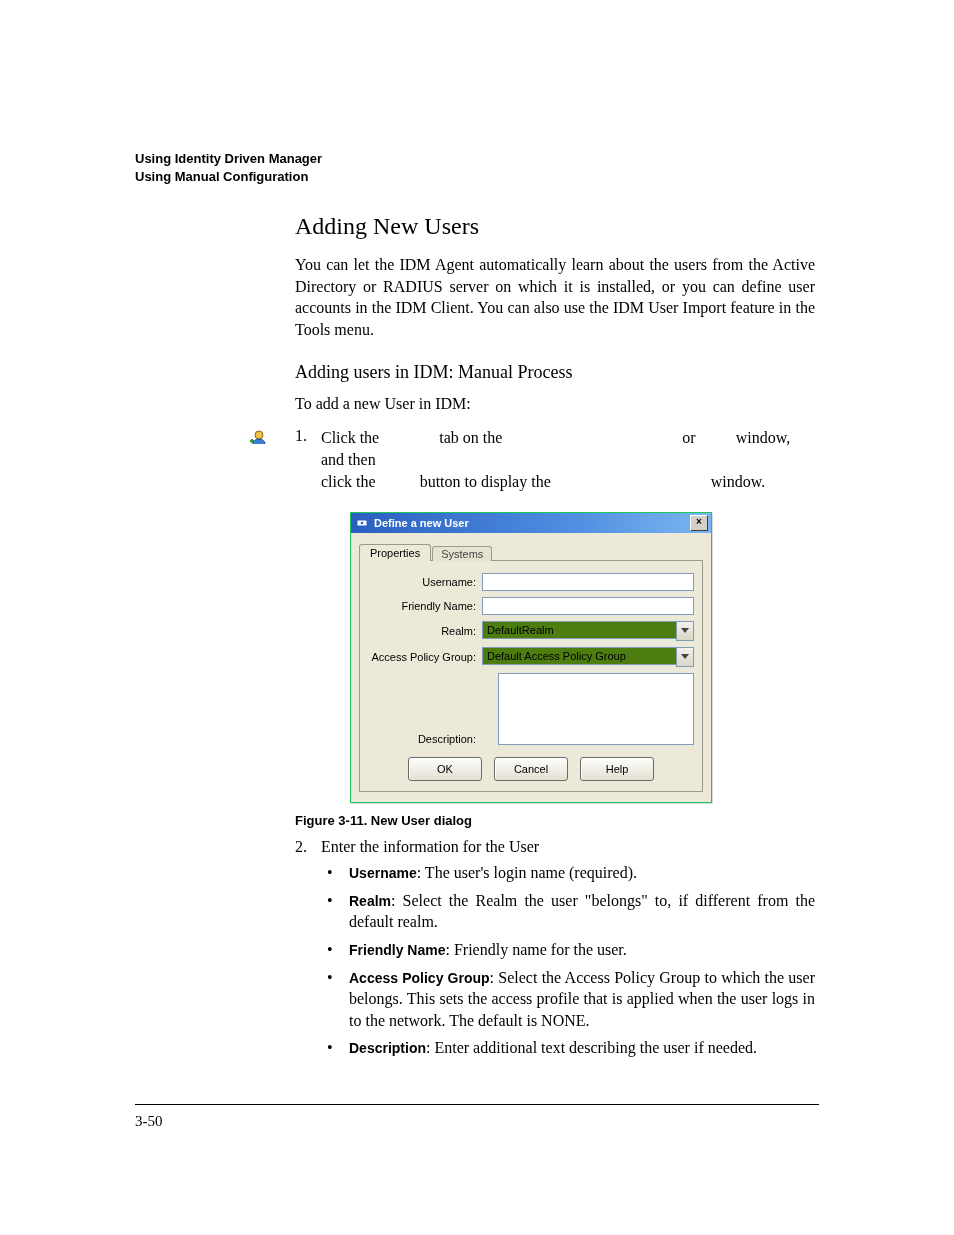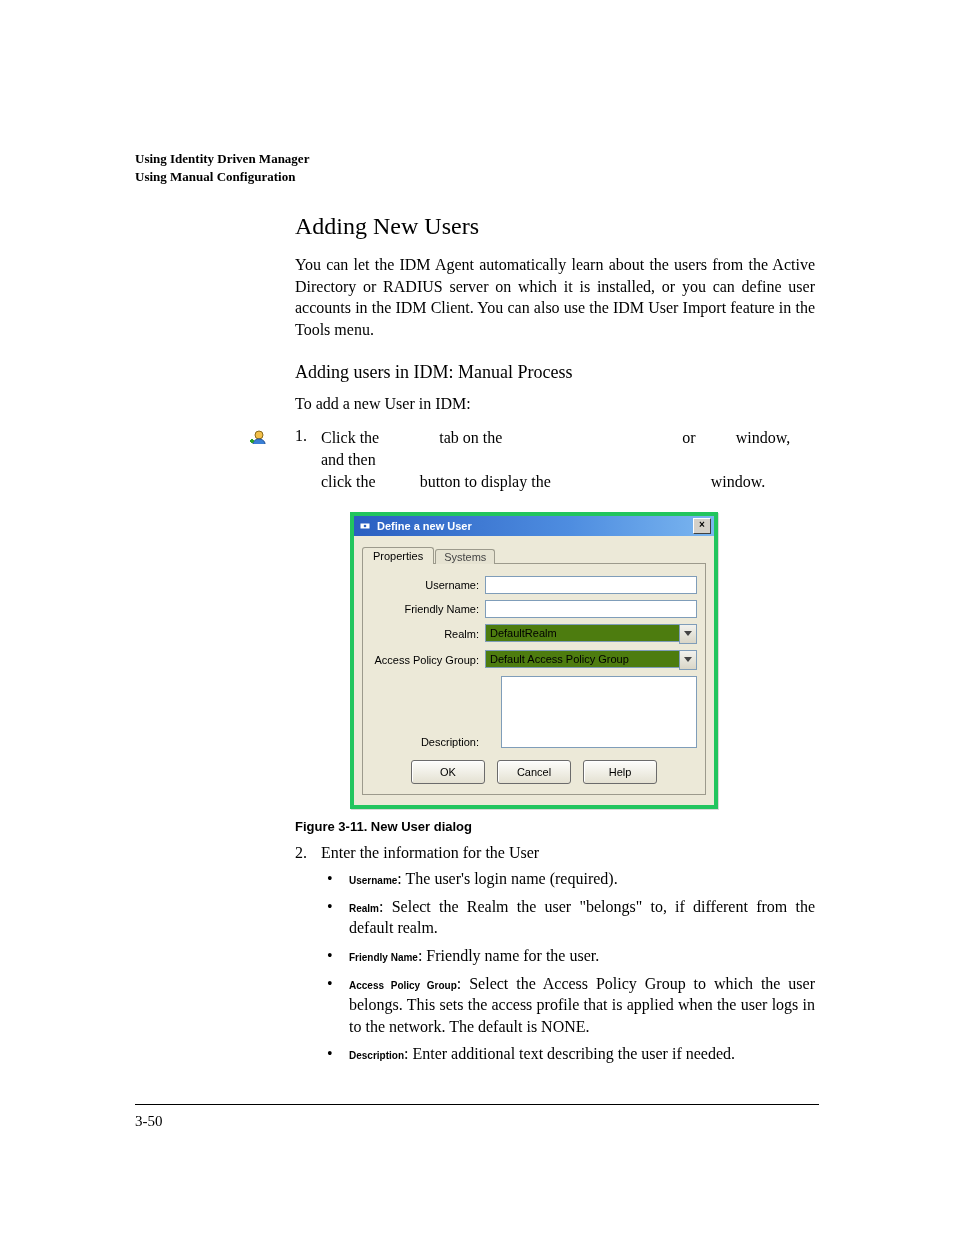--- a/index.html
+++ b/index.html
@@ -11,21 +11,21 @@
     color: #000;
   }
   .page {
     position: relative;
     width: 954px;
     height: 1235px;
     box-sizing: border-box;
     padding: 150px 135px 0 135px;
   }
   .header-block {
-    font-family: Liberation Serif, serif;
+    font-family: Liberation Sans, sans-serif;
     font-weight: bold;
     font-size: 13px;
     line-height: 1.35;
     margin-bottom: 28px;
   }
   .body-col {
     margin-left: 160px;
     width: 520px;
   }
   h2.section-title {
@@ -79,21 +79,21 @@
   .step-text .gap-or-r { display:inline-block; width: 40px; }
   .step-text .gap-btn { display:inline-block; width: 44px; }
   .step-text .gap-win { display:inline-block; width: 160px; }
 
   
   .figure-wrap {
     margin: 20px 0 10px 55px;
   }
   .dialog {
     width: 360px;
-    border: 4px solid #22c55e;
+    border: 1px solid #22c55e;
     background: #ece9d8;
     font-family: Tahoma, Arial, sans-serif;
     font-size: 11px;
     color: #000;
     box-shadow: 1px 1px 0 rgba(0,0,0,0.15);
   }
   .titlebar {
     height: 20px;
     background: linear-gradient(90deg, #2a5fc1 0%, #4e8de0 60%, #7bb6f0 100%);
     color: #fff;
@@ -258,21 +258,21 @@
   ul.bullets li::before {
     content: "•";
     position: absolute;
     left: 6px;
     top: 0;
     font-size: 16px;
   }
   ul.bullets li b {
     font-family: Arial, Helvetica, sans-serif;
     font-weight: bold;
-    font-size: 10px;
+    font-size: 14px;
   }
 
   .footer-rule {
     position: absolute;
     left: 135px;
     width: 684px;
     bottom: 130px;
     border-top: 1.5px solid #000;
   }
   .page-num {

